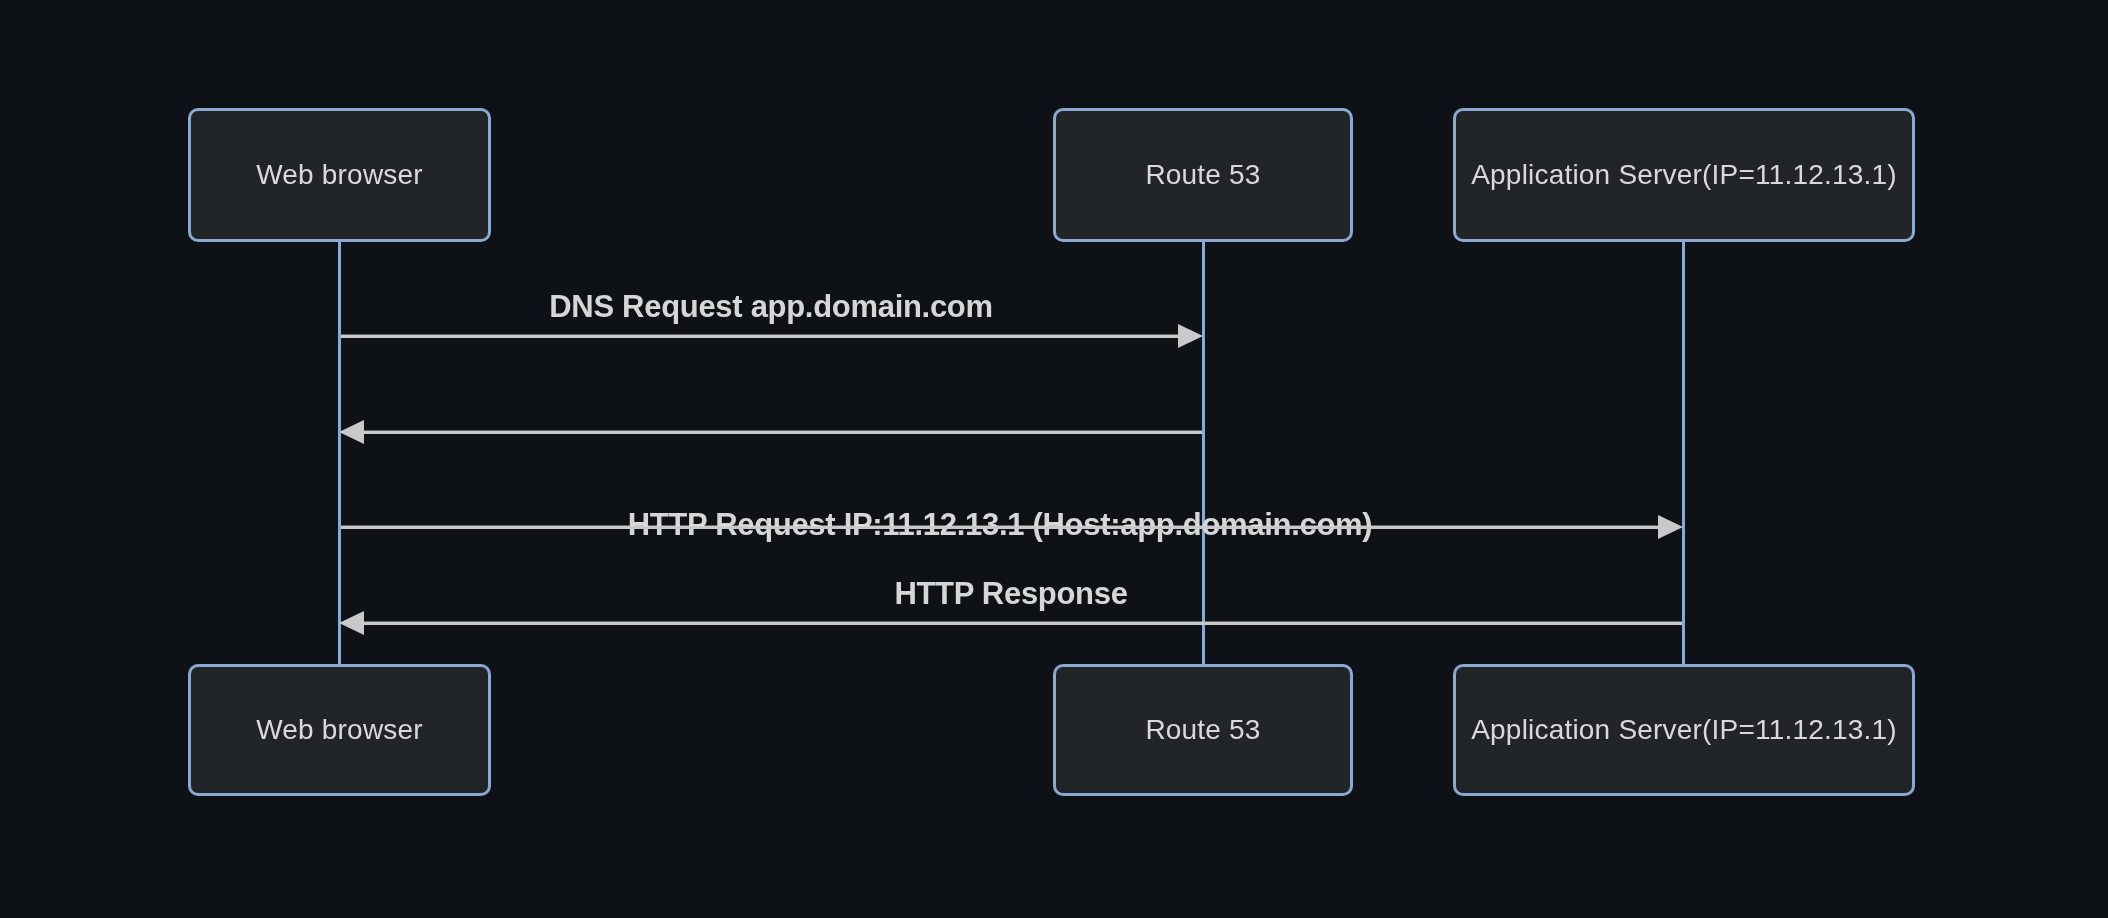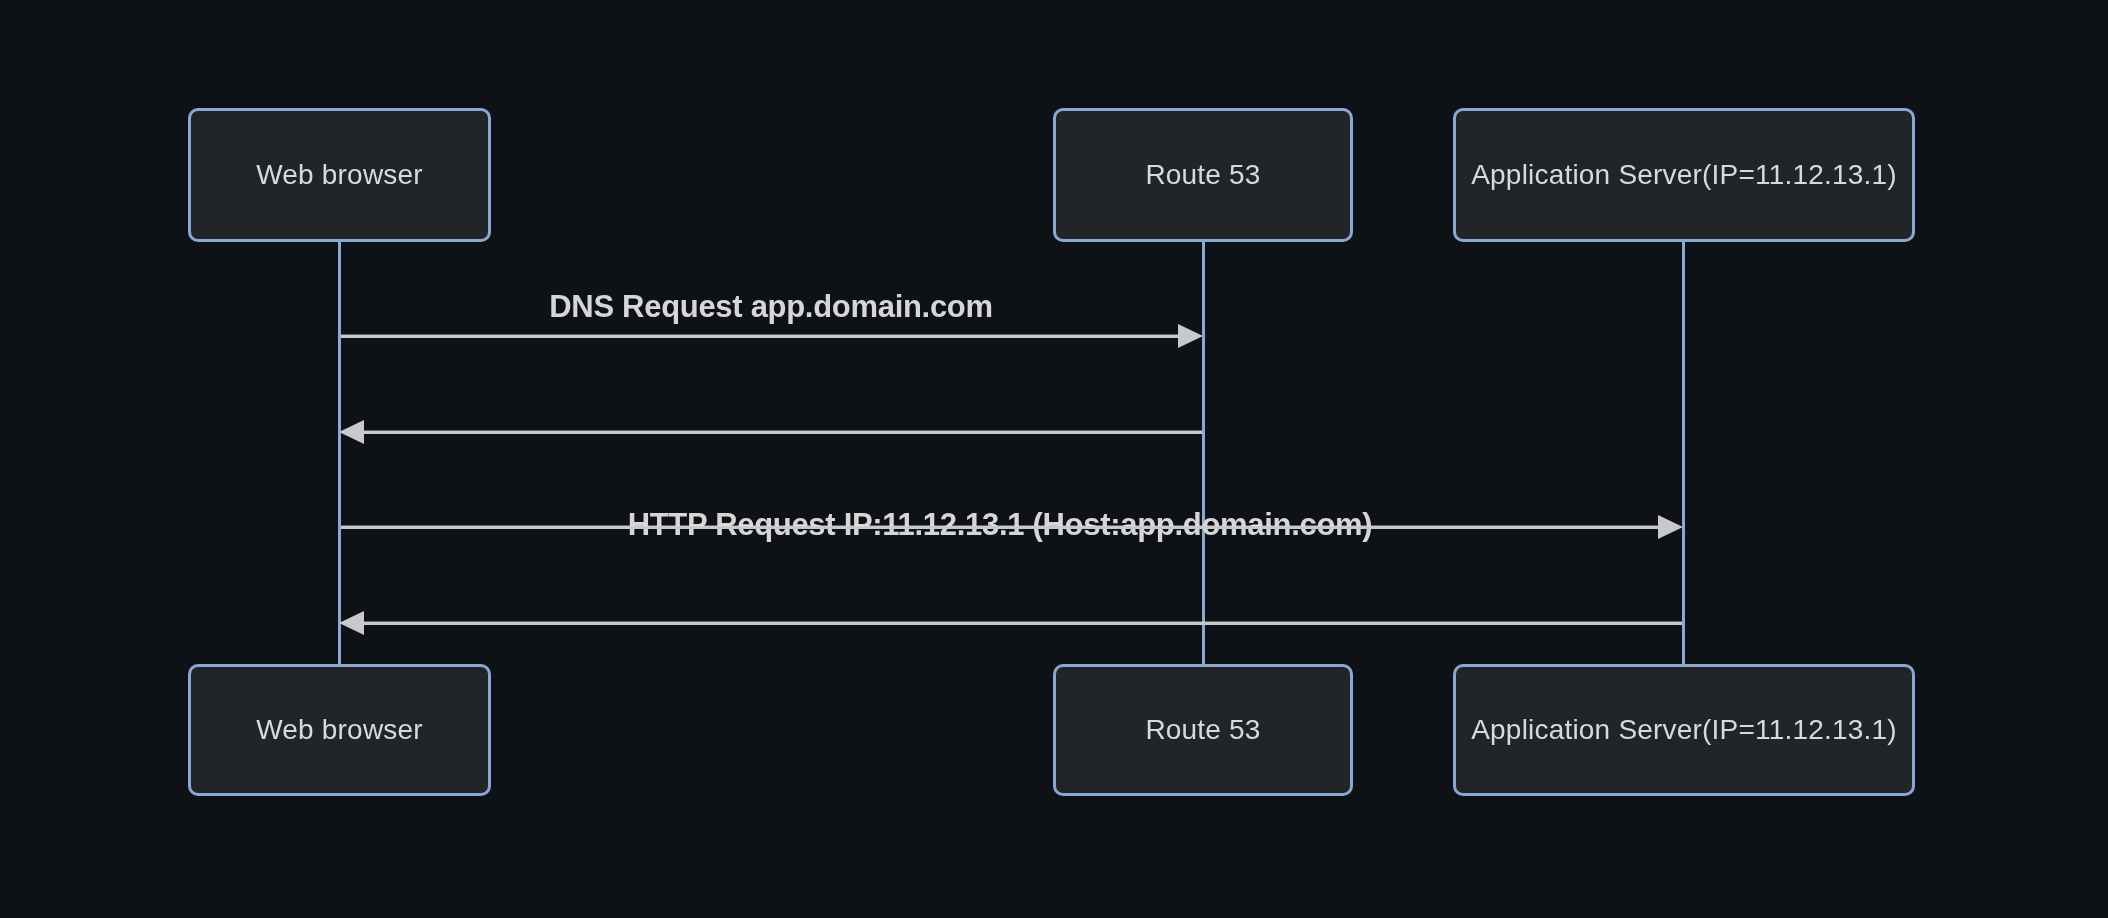--- a/index.html
+++ b/index.html
@@ -89,20 +89,21 @@
   <div class="msg-line" style="left:341px; top:335px; width:838px;"></div>
   <div class="arrowhead right" style="left:1178px; top:324px;"></div>
 
   <div class="msg-line" style="left:364px; top:431px; width:838px;"></div>
   <div class="arrowhead left" style="left:339px; top:420px;"></div>
 
   <div class="msg-label" style="left:328px; width:1344px; top:479px;margin-top:27px;">HTTP Request IP:11.12.13.1 (Host:app.domain.com)</div>
   <div class="msg-line" style="left:341px; top:526px; width:1318px;"></div>
   <div class="arrowhead right" style="left:1658px; top:515px;"></div>
 
+  <div class="msg-label" style="left:339px; width:1344px; top:575px;">HTTP Response</div>
   <div class="msg-line" style="left:364px; top:622px; width:1318px;"></div>
   <div class="arrowhead left" style="left:339px; top:611px;"></div>
 
   <div class="actor-box" style="left:188px;  top:664px; width:303px; height:132px;">
     <span>Web browser</span>
   </div>
   <div class="actor-box" style="left:1053px; top:664px; width:300px; height:132px;">
     <span>Route 53</span>
   </div>
   <div class="actor-box" style="left:1453px; top:664px; width:462px; height:132px;">

